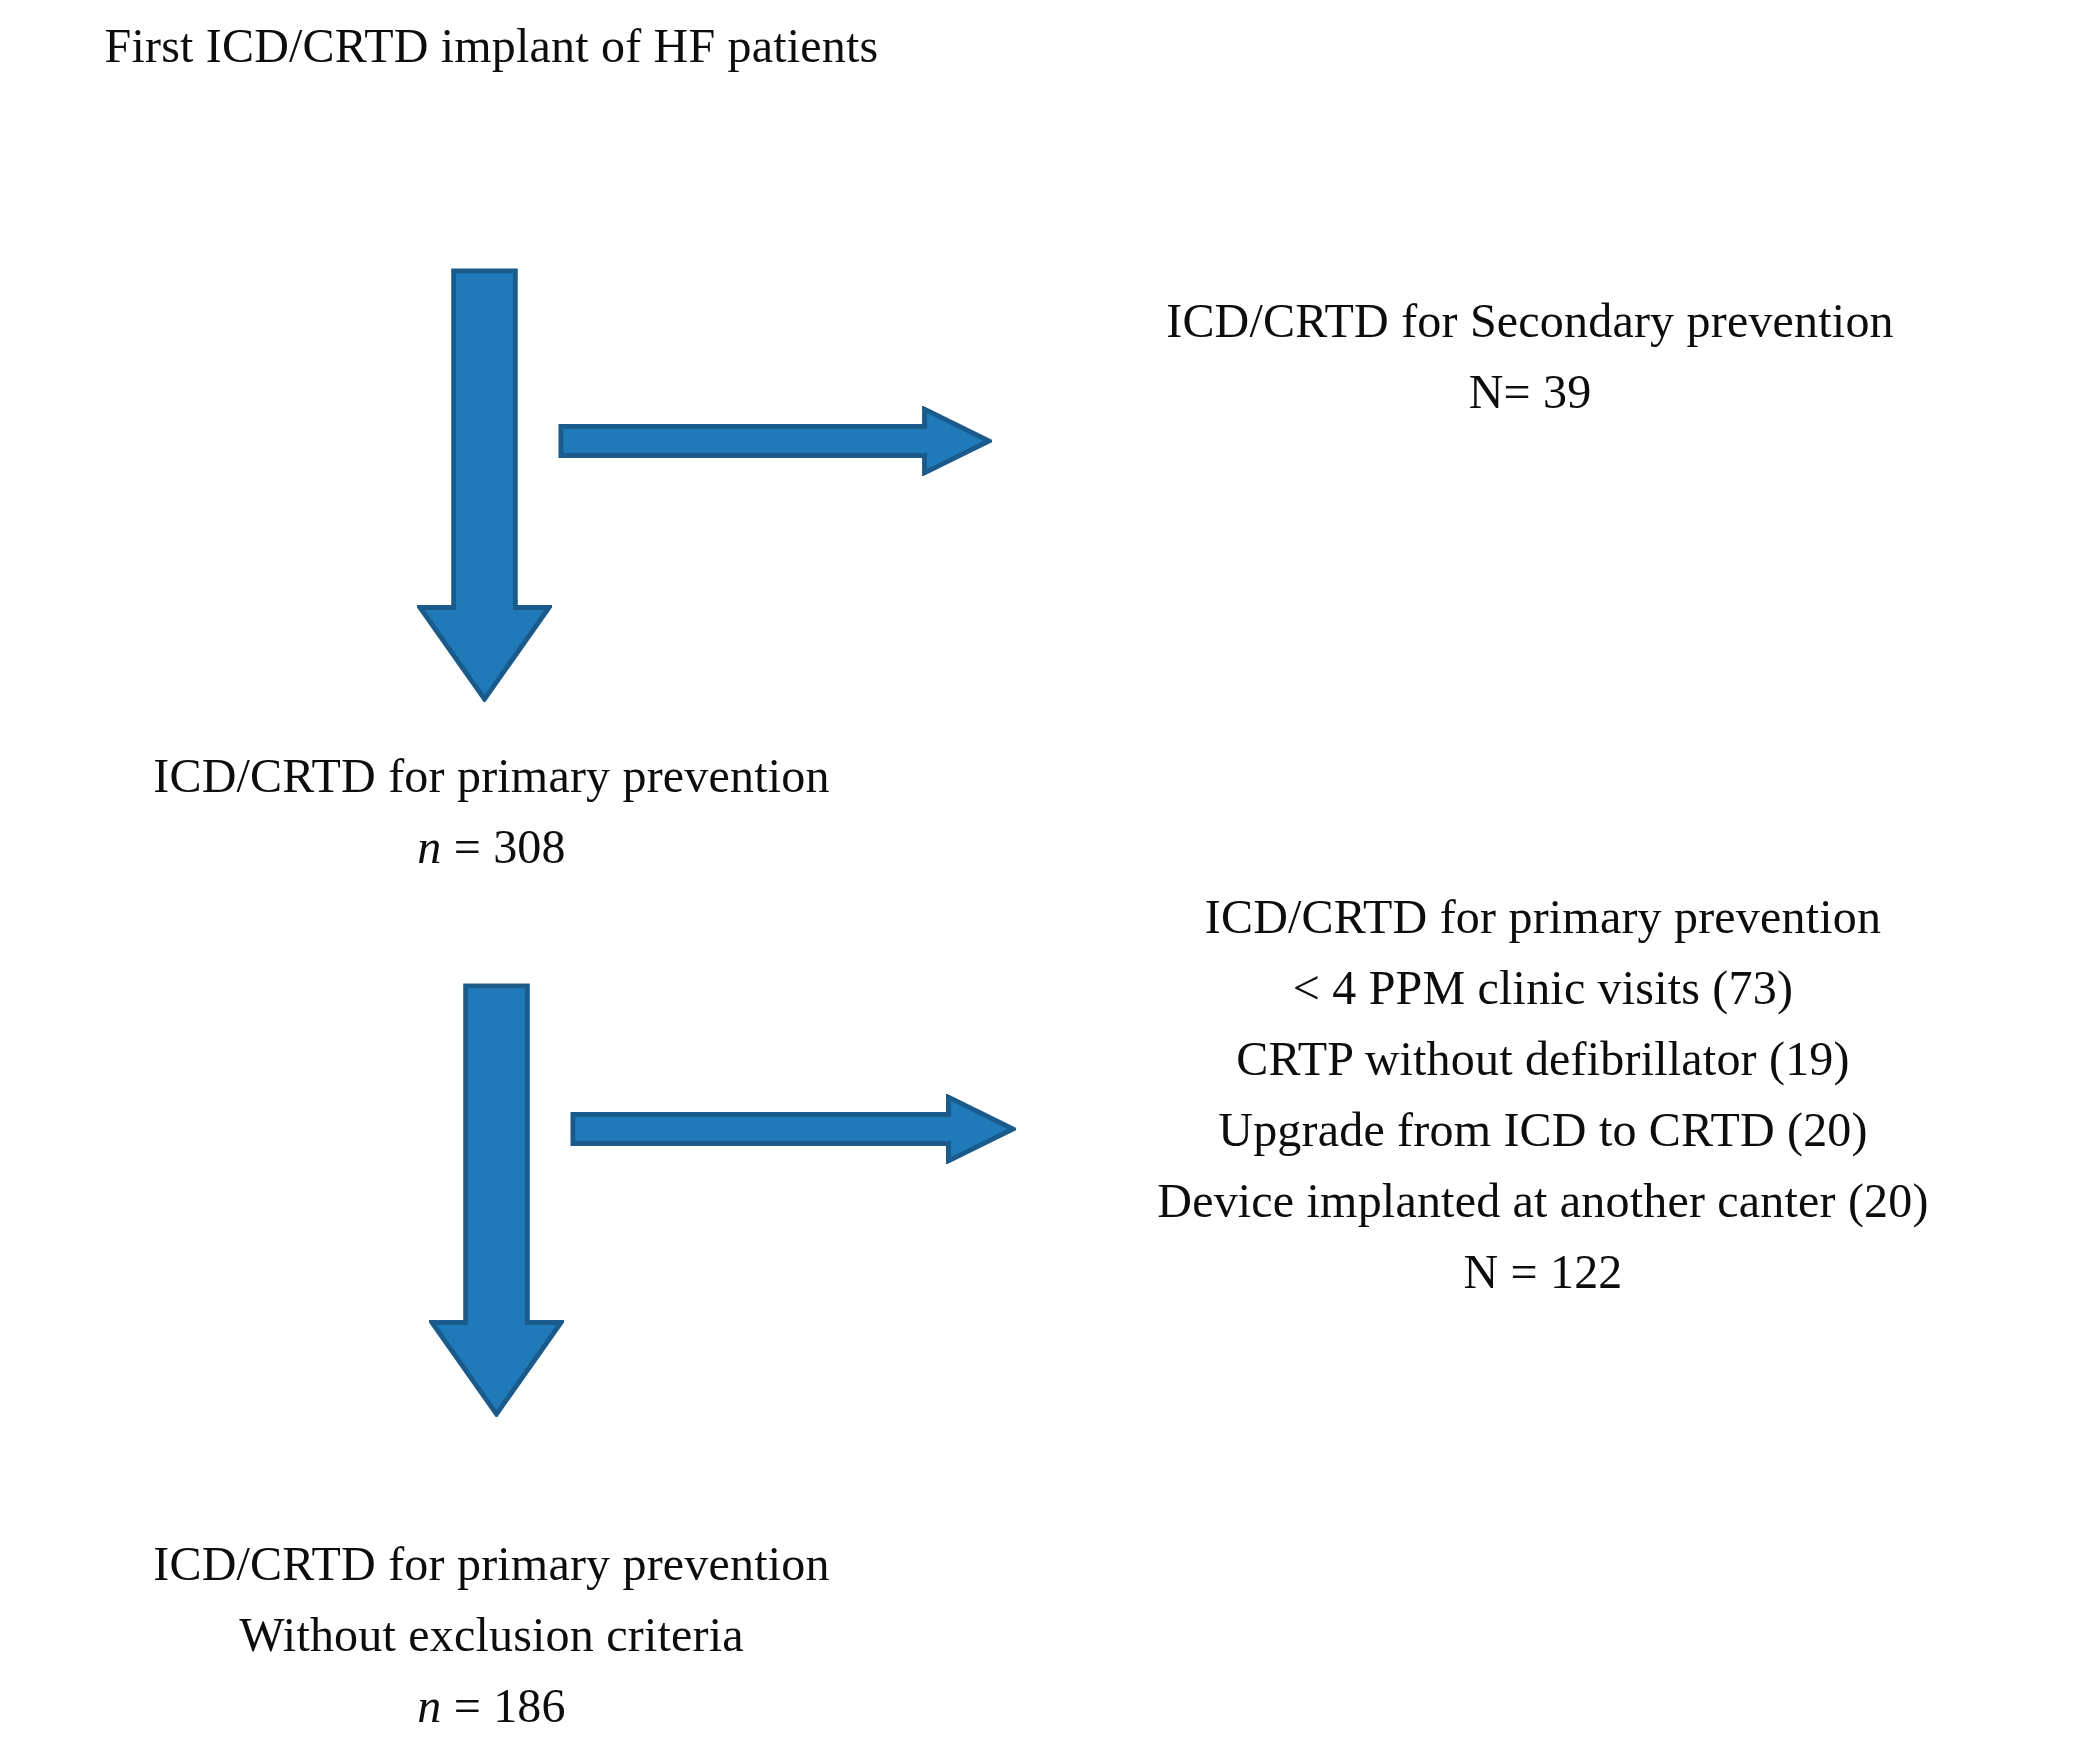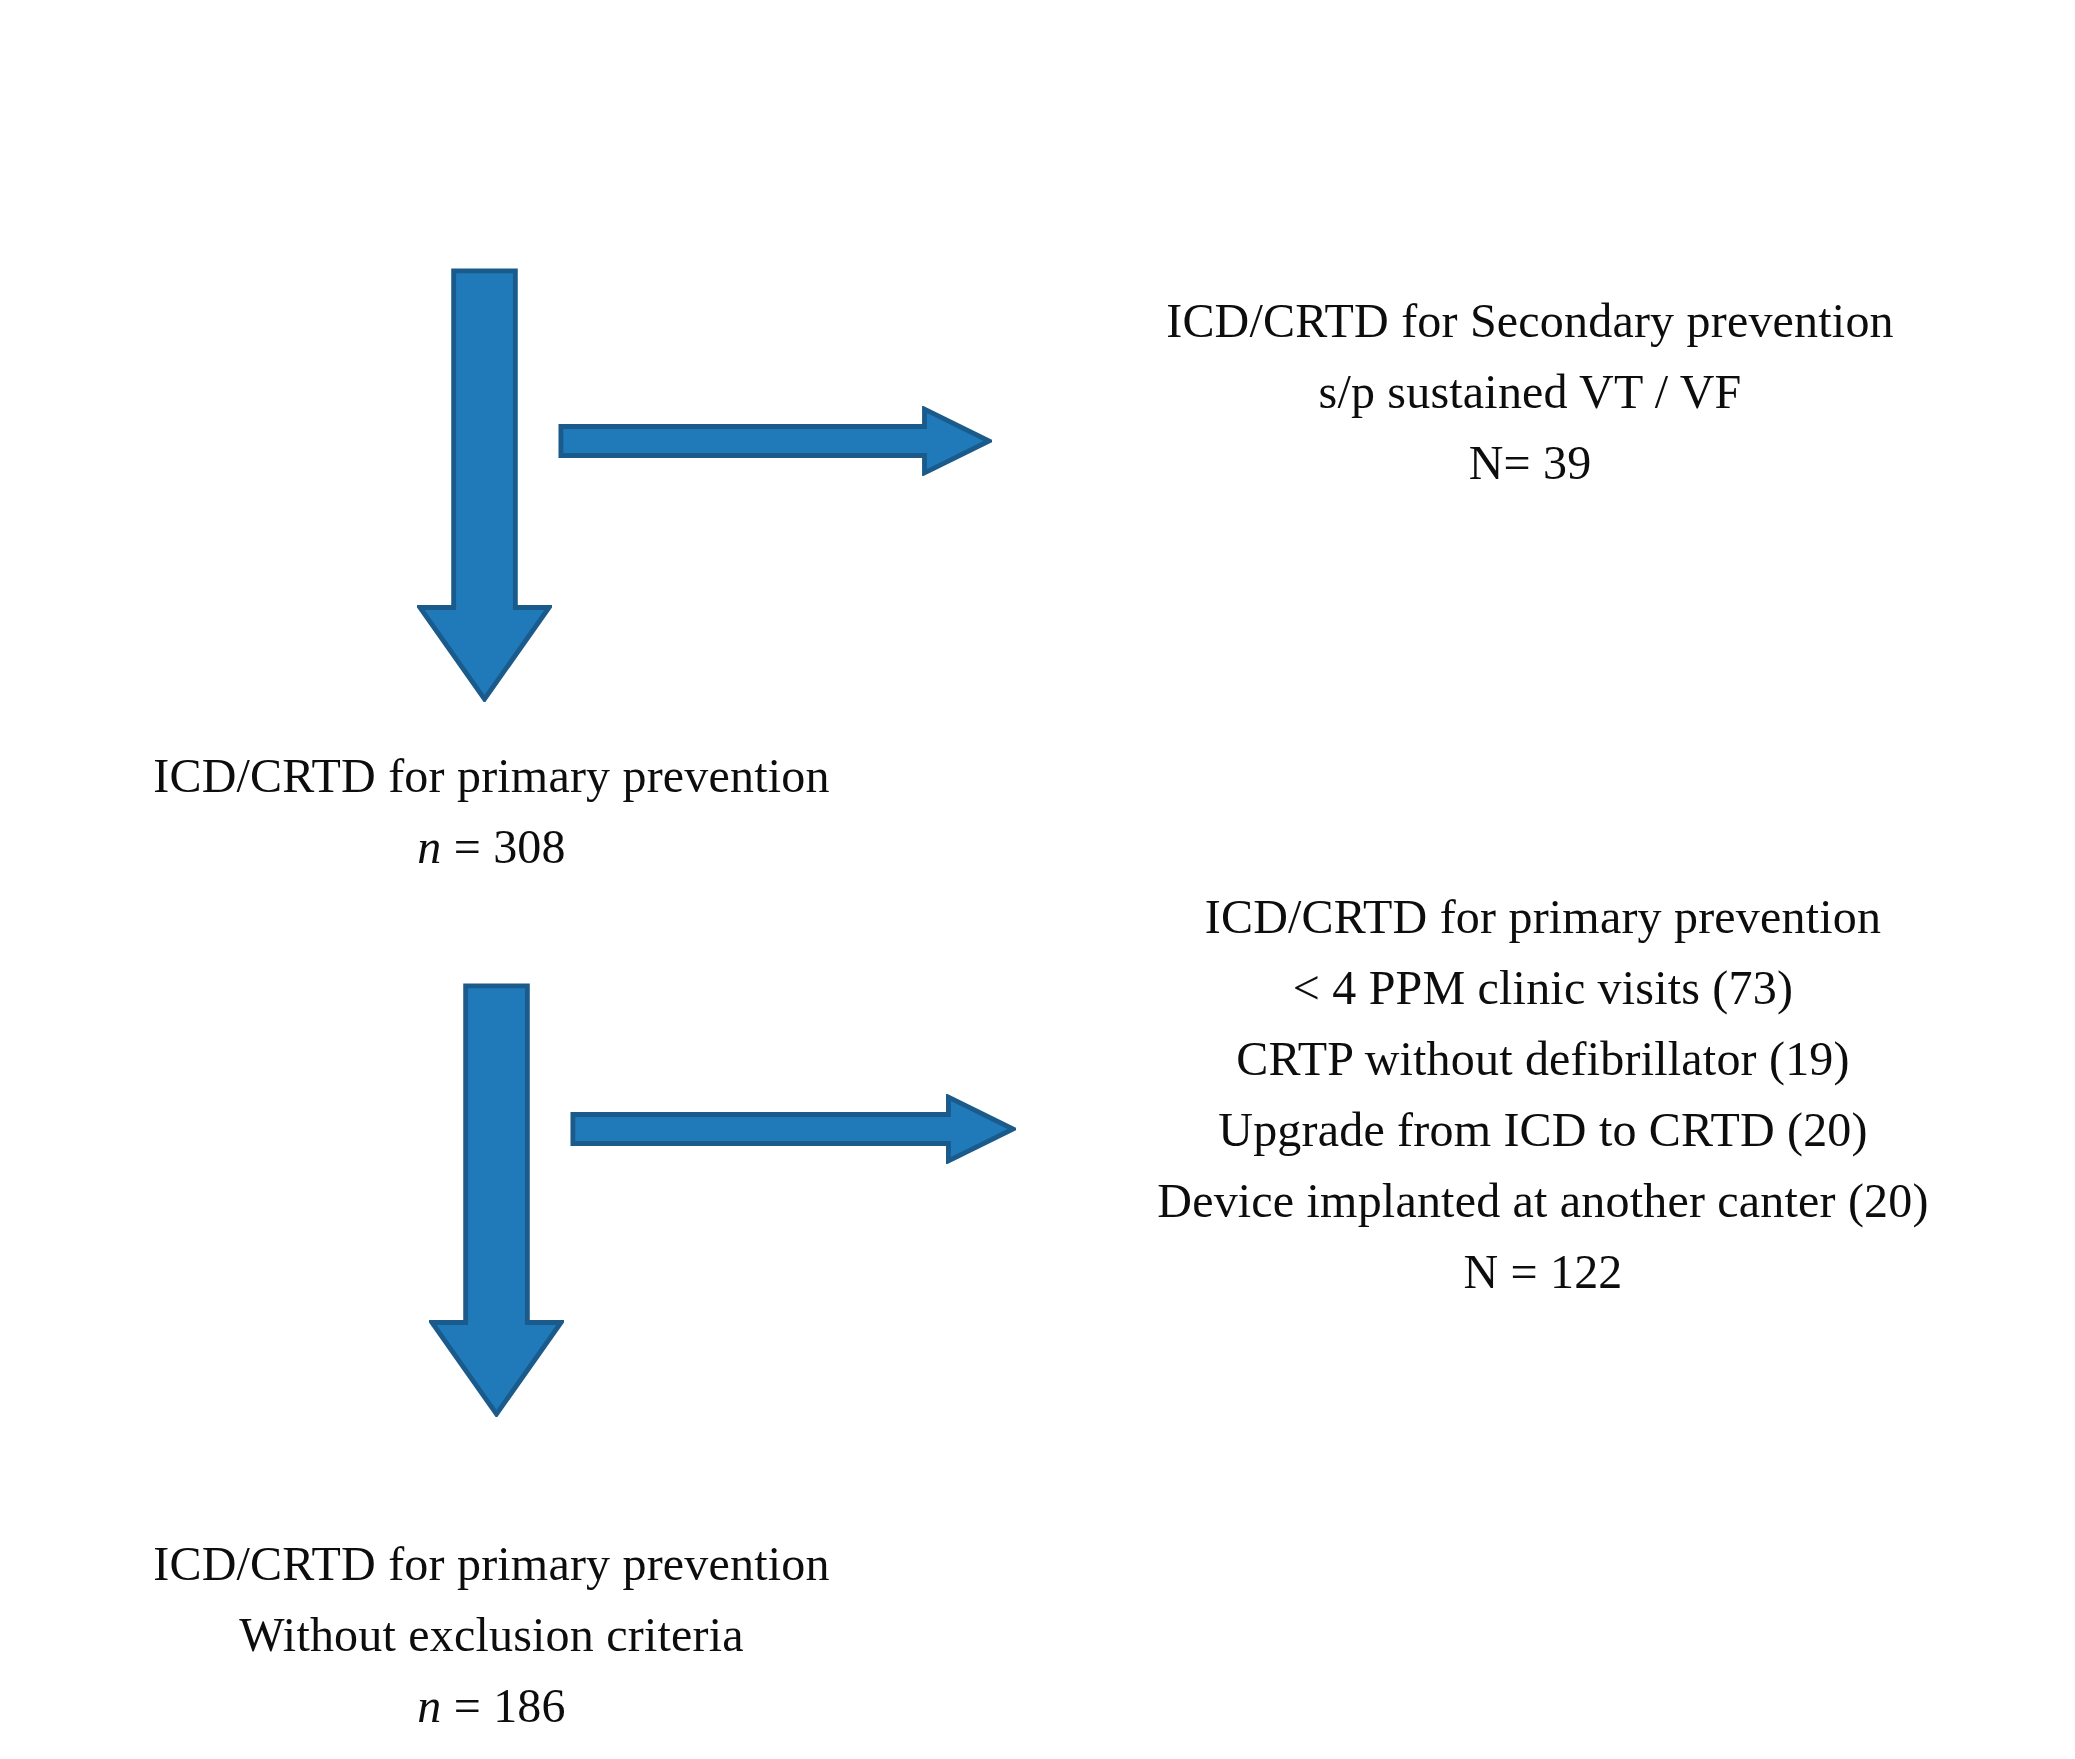--- a/index.html
+++ b/index.html
@@ -43,37 +43,37 @@
     position: absolute;
   }
   .arrow svg { display: block; }
 </style>
 </head>
 <body>
 
 <div id="canvas">
 
   <div class="tblock" id="node-top">
+    <span class="tline">First ICD/CRTD implant of HF patients</span>
   </div>
 
   <div class="arrow" id="arrow-down-1" style="left:417px; top:268px;">
     <svg width="135" height="434" viewBox="0 0 140 450" aria-hidden="true">
       <polygon points="38,3 102,3 102,352 137,352 70,447 3,352 38,352" fill="#2079b8" stroke="#1a5b8c" stroke-width="5" stroke-linejoin="miter"></polygon>
     </svg>
   </div>
 
   <div class="arrow" id="arrow-right-1" style="left:558px; top:406px;">
     <svg width="434" height="70" viewBox="0 0 450 72" aria-hidden="true">
       <polygon points="3,21 380,21 380,3 447,36 380,69 380,51 3,51" fill="#2079b8" stroke="#1a5b8c" stroke-width="5" stroke-linejoin="miter"></polygon>
     </svg>
   </div>
 
   <div class="tblock" id="node-secondary">
     <span class="tline">ICD/CRTD for Secondary prevention</span>
-    <span class="tline">s/p sustained VT / VF</span>
     <span class="tline">N= 39</span>
   </div>
 
   <div class="tblock" id="node-primary">
     <span class="tline">ICD/CRTD for primary prevention</span>
     <span class="tline"><span class="it">n</span> <span>= 308</span></span>
   </div>
 
   <div class="arrow" id="arrow-down-2" style="left:429px; top:983px;">
     <svg width="135" height="434" viewBox="0 0 140 450" aria-hidden="true">

